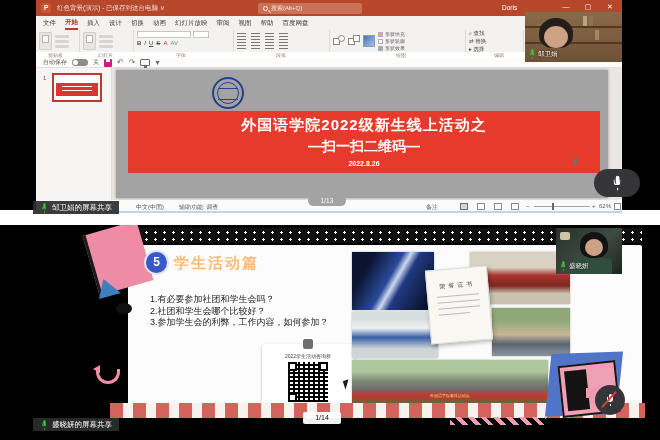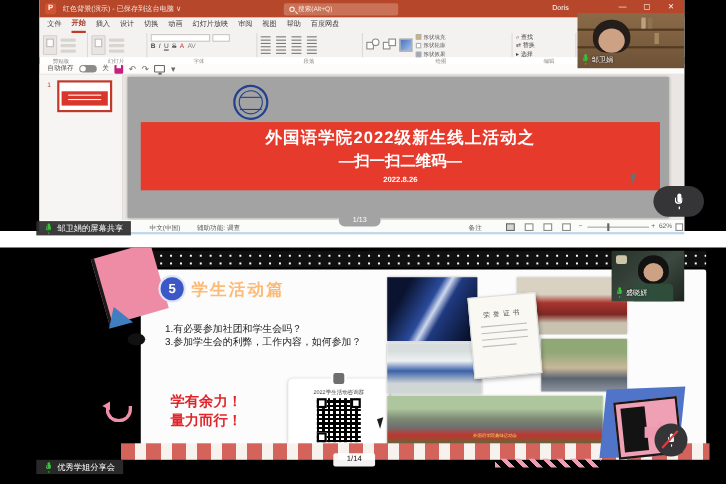--- a/index.html
+++ b/index.html
@@ -412,27 +412,24 @@
     <div class="dotstrip"></div>
     <div class="pinkpara"></div>
     <div class="bluetri"></div>
     <div class="blackoval"></div>
 
     <div class="badge5">5</div>
     <div class="stitle">学生活动篇</div>
 
     <div class="questions">
       <div class="nowrap" style="overflow:visible;">1.有必要参加社团和学生会吗？</div>
+      <div class="nowrap" style="overflow:visible;">2.社团和学生会哪个比较好？</div>
       <div class="nowrap" style="overflow:visible;">3.参加学生会的利弊，工作内容，如何参加？</div>
     </div>
 
-    <div class="slogan">
-      <div>学有余力！</div>
-      <div>量力而行！</div>
-    </div>
     <div class="curvearrow"></div>
 
     <div class="qrcard">
       <div class="qravatar"></div>
       <div class="qrtitle">2022学生活动咨询群</div>
       <div class="qr">
         <span class="eye" style="left:0;top:0;"></span>
         <span class="eye" style="right:0;top:0;"></span>
         <span class="eye" style="left:0;bottom:0;"></span>
       </div>
@@ -477,21 +474,21 @@
         <span>盛晓妍</span>
       </div>
     </div>
 
     <div class="sharelabel" style="left:33px;top:193px;">
       <span class="mic green">
           <span class="cap"></span>
           <span class="arc"></span>
           <span class="stem"></span>
         </span>
-      <span>优秀学姐分享会</span>
+      <span>盛晓妍的屏幕共享</span>
     </div>
     <div class="micbtn" style="left:595px;top:160px;width:30px;height:30px;border-radius:50%;">
       <span class="mic">
           <span class="cap"></span>
           <span class="arc"></span>
           <span class="stem"></span>
         </span>
       <span class="slash"></span>
     </div>
     <div class="cursor" style="left:344px;top:155px;border-left-color:#1c1c1c;"></div>

